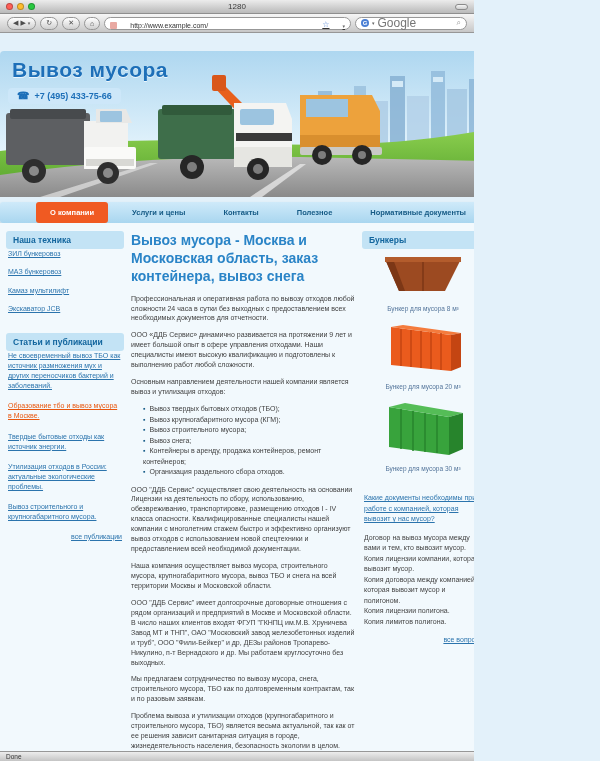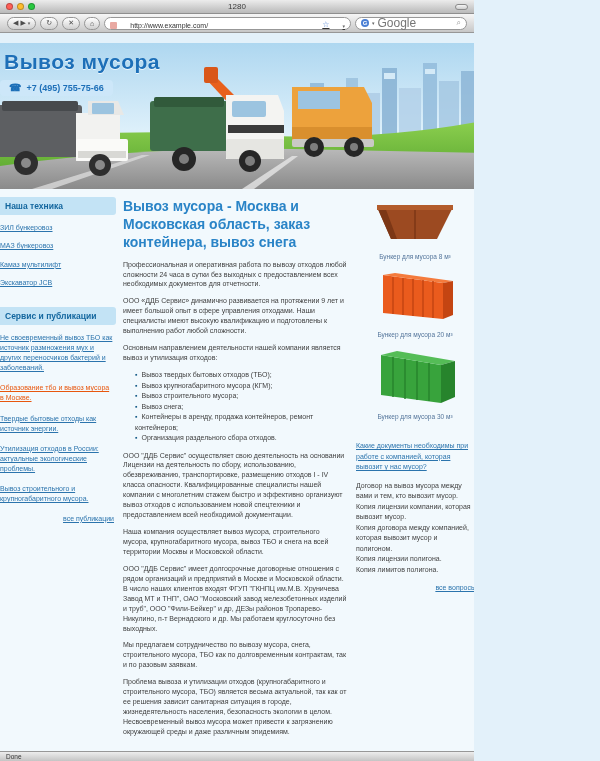--- a/index.html
+++ b/index.html
@@ -28,21 +28,21 @@
   .url-input { border:none; outline:none; flex:1; font-size:7px; color:#333; font-family:"Liberation Sans",sans-serif; background:transparent; }
   .star { color:#4a7fd4; font-size:8px; line-height:1; }
   .searchfield { width:112px; height:13px; background:#fff; border:1px solid #979797; border-radius:7px;
     display:flex; align-items:center; font-size:7px; color:#9a9a9a; padding:0 5px; gap:3px; flex:0 0 auto; }
   .gicon { width:8px; height:8px; border-radius:50%; background:#4a7fd4; color:#fff; font-size:6px; font-weight:bold;
     display:flex; align-items:center; justify-content:center; flex:0 0 auto; }
   .search-input { border:none; outline:none; flex:1; width:50px; font-size:12px; color:#777; font-family:"Liberation Sans",sans-serif; background:transparent; }
   .mag { font-size:8px; color:#8a8a8a; line-height:1; }
 
   
-  .viewport { flex:1 1 auto; overflow:hidden; display:flex; justify-content:center; background:#e3f1fa; padding-top:10px; }
+  .viewport { flex:1 1 auto; overflow:hidden; display:flex; justify-content:flex-start; background:#e3f1fa; padding-top:18px; }
   .site { width:490px; }
 
   .sheader { position:relative; height:146px; border-radius:4px 4px 0 0; overflow:hidden; }
   .sheader svg { display:block; }
   .logo { position:absolute; left:12px; top:7px; font-size:21px; font-weight:bold; color:#1d6fb8;
     text-shadow:0 1px 0 rgba(255,255,255,.7); letter-spacing:.5px; }
   .phone-badge { position:absolute; left:8px; top:37px; background:rgba(205,231,248,.92); border-radius:4px;
     padding:3px 9px; color:#1d6fb8; font-weight:bold; font-size:9px; display:flex; gap:5px; align-items:center; }
   .phone-icon { font-size:10px; line-height:1; }
 
@@ -53,21 +53,21 @@
   .nav-item.active { background:#f05a22; color:#fff; border-radius:3px; }
   .nav-spacer { flex:1; }
 
   .content { background:#f2f9fd; display:flex; gap:7px; padding:8px 6px 10px; min-height:482px;
     align-items:flex-start; }
   .col-left { width:118px; flex:0 0 auto; }
   .col-main { flex:1 1 auto; min-width:0; }
   .col-right { width:122px; flex:0 0 auto; }
 
   .side-header { background:#c3e3f5; color:#13669e; font-weight:bold; font-size:8.5px; padding:4px 7px;
-    border-radius:3px; margin-bottom:8px; }
+    border-radius:3px; }
   .side-link { display:block; font-size:7px; color:#2b74ad; text-decoration:underline; margin:0 2px 9px; line-height:1.35; }
   .article-link { display:block; font-size:7px; color:#2b74ad; text-decoration:underline; margin:0 2px 10px; line-height:1.45; }
   .article-link.hovered { color:#e8570e; position:relative; }
   .all-link { display:block; text-align:right; font-size:7px; color:#2b74ad; text-decoration:underline; margin:2px 2px 0; }
   .gap { height:10px; }
 
   .main-title { color:#2a84c7; font-weight:bold; font-size:14px; line-height:1.3; margin:0 0 8px; }
   .para { font-size:7px; color:#3e3e3e; line-height:1.42; margin:0 0 7px; }
   ul.bullets { margin:0 0 7px; padding-left:12px; list-style:none; }
   ul.bullets li { font-size:7px; color:#3e3e3e; line-height:1.5; }
@@ -204,35 +204,47 @@
             <rect x="300" y="96" width="82" height="8" rx="2" fill="#c9c9c5"></rect>
             <circle cx="322" cy="104" r="10" fill="#262626"></circle>
               <circle cx="322" cy="104" r="4" fill="#7d7d7d"></circle>
             <circle cx="362" cy="104" r="10" fill="#262626"></circle>
               <circle cx="362" cy="104" r="4" fill="#7d7d7d"></circle>
           </g>
         </svg>
         <div class="logo">Вывоз мусора</div>
         <div class="phone-badge">
           <span class="phone-icon">☎</span>
-          <span>+7 (495) 755-75-66</span>
+          <span>+7 (495) 433-75-66</span>
         </div>
       </div>
 
+      <div class="snav">
+        <div class="nav-item active">О компании</div>
+        <div class="nav-spacer"></div>
+        <div class="nav-item">Услуги и цены</div>
+        <div class="nav-spacer"></div>
+        <div class="nav-item">Контакты</div>
+        <div class="nav-spacer"></div>
+        <div class="nav-item">Полезное</div>
+        <div class="nav-spacer"></div>
+        <div class="nav-item">Нормативные документы</div>
+        <div class="nav-spacer"></div>
+      </div>
 
       <div class="content">
 
         <div class="col-left">
           <div class="side-header">Наша техника</div>
           <a class="side-link">ЗИЛ бункеровоз</a>
           <a class="side-link">МАЗ бункеровоз</a>
           <a class="side-link">Камаз мультилифт</a>
           <a class="side-link">Экскаватор JCB</a>
           <div class="gap"></div>
-          <div class="side-header">Сервис и публикации</div>
+          <div class="side-header">Статьи и публикации</div>
           <a class="article-link">Не своевременный вывоз ТБО как источник размножения мух и других переносчиков бактерий и заболеваний.</a>
           <a class="article-link hovered">Образование тбо и вывоз мусора в Москве.</a>
           <a class="article-link">Твердые бытовые отходы как источник энергии.</a>
           <a class="article-link">Утилизация отходов в России: актуальные экологические проблемы.</a>
           <a class="article-link">Вывоз строительного и крупногабаритного мусора.</a>
           <a class="all-link">все публикации</a>
         </div>
 
         <div class="col-main">
           <h1 class="main-title">Вывоз мусора - Москва и Московская область, заказ контейнера, вывоз снега</h1>
@@ -249,20 +261,21 @@
           </ul>
           <p class="para">ООО "ДДБ Сервис" осуществляет свою деятельность на основании Лицензии на деятельность по сбору, использованию, обезвреживанию, транспортировке, размещению отходов I - IV класса опасности. Квалифицированные специалисты нашей компании с многолетним стажем быстро и эффективно организуют вывоз отходов с использованием новой спецтехники и предоставлением всей необходимой документации.</p>
           <p class="para">Наша компания осуществляет вывоз мусора, строительного мусора, крупногабаритного мусора, вывоз ТБО и снега на всей территории Москвы и Московской области.</p>
           <p class="para">ООО "ДДБ Сервис" имеет долгосрочные договорные отношения с рядом организаций и предприятий в Москве и Московской области. В число наших клиентов входят ФГУП "ГКНПЦ им.М.В. Хруничева Завод МТ и ТНП", ОАО "Московский завод железобетонных изделий и труб", ООО "Фили-Бейкер" и др, ДЕЗы районов Тропарево-Никулино, п-т Вернадского и др. Мы работаем круглосуточно без выходных.</p>
           <p class="para">Мы предлагаем сотрудничество по вывозу мусора, снега, строительного мусора, ТБО как по долговременным контрактам, так и по разовым заявкам.</p>
           <p class="para">Проблема вывоза и утилизации отходов (крупногабаритного и строительного мусора, ТБО) является весьма актуальной, так как от ее решения зависит санитарная ситуация в городе, жизнедеятельность населения, безопасность экологии в целом. Несвоевременный вывоз мусора может привести к загрязнению окружающей среды и даже различным эпидемиям.</p>
 
         </div>
 
         <div class="col-right">
+          <div class="side-header">Бункеры</div>
 
           <div class="bunker">
             <svg width="92" height="50" viewBox="0 0 92 50">
               <polygon points="8,10 84,10 68,42 22,42" fill="#9c4a21"></polygon>
               <polygon points="8,10 22,42 28,42 16,10" fill="#7c3716"></polygon>
               <rect x="8" y="8" width="76" height="5" fill="#b35c2c"></rect>
               <line x1="46" y1="13" x2="46" y2="42" stroke="#7c3716" stroke-width="1.5"></line>
             </svg>
             <div class="bunker-caption">Бункер для мусора 8 м³</div>
           </div>

